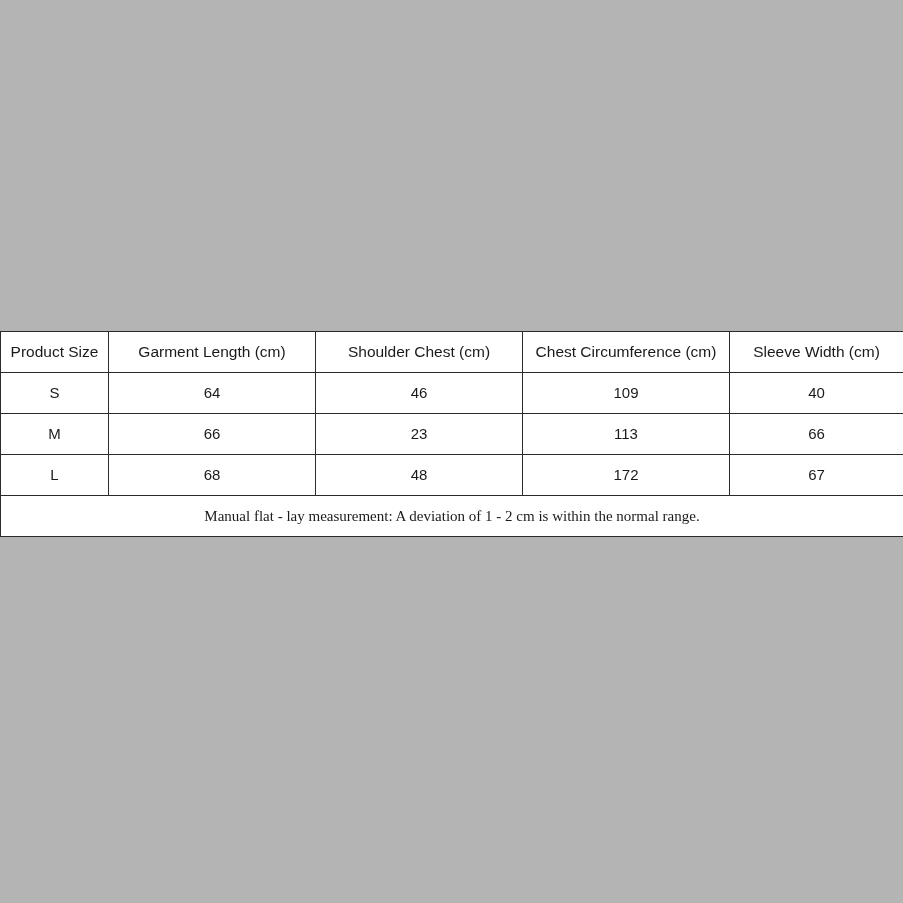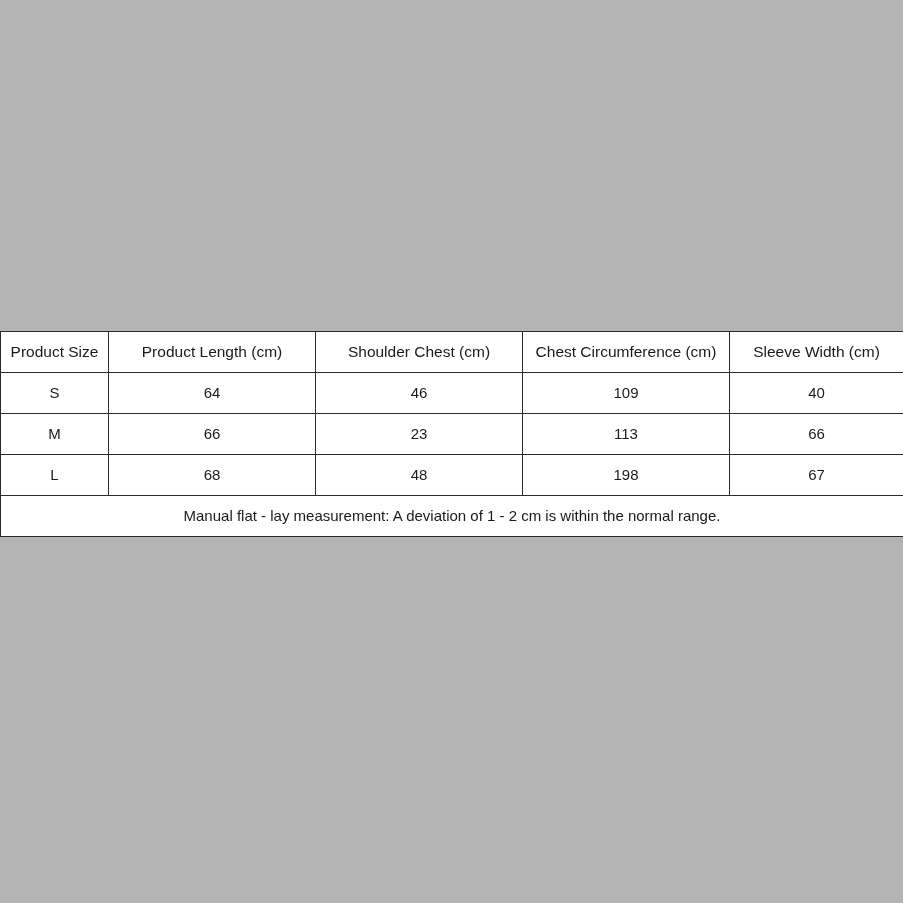--- a/index.html
+++ b/index.html
@@ -52,21 +52,21 @@
     padding: 0;
   }
   
   col.c0 { width: 108px; }
   col.c1 { width: 207px; }
   col.c2 { width: 207px; }
   col.c3 { width: 207px; }
   col.c4 { width: 174px; }
 
   td.note-cell {
-    font-family: Liberation Sans, sans-serif;
+    font-family: Liberation Serif, serif;
     font-size: 13.5px;
     letter-spacing: 0px;
     height: 38px;
     line-height: 38px;
     color: #1a1a1a;
   }
   
   table.size-table tr > *:first-child { border-left: 1px solid #2b2b2b; }
   table.size-table tr > *:last-child { border-right: 1px solid #2b2b2b; }
 </style>
@@ -79,21 +79,21 @@
       <colgroup>
         <col class="c0">
           <col class="c1">
           <col class="c2">
           <col class="c3">
           <col class="c4">
       </colgroup>
       <thead>
         <tr>
           <th>Product Size</th>
-          <th>Product Length (cm)</th>
+          <th>Garment Length (cm)</th>
           <th>Shoulder Chest (cm)</th>
           <th>Chest Circumference (cm)</th>
           <th>Sleeve Width (cm)</th>
         </tr>
       </thead>
       <tbody>
         <tr>
           <td>S</td>
           <td>64</td>
           <td>46</td>
@@ -104,21 +104,21 @@
           <td>M</td>
           <td>66</td>
           <td>23</td>
           <td>113</td>
           <td>66</td>
         </tr>
         <tr>
           <td>L</td>
           <td>68</td>
           <td>48</td>
-          <td>198</td>
+          <td>172</td>
           <td>67</td>
         </tr>
         <tr>
           <td class="note-cell" colspan="5">Manual flat - lay measurement: A deviation of 1 - 2 cm is within the normal range.</td>
         </tr>
       </tbody>
     </table>
   </div>
 </div>
 

